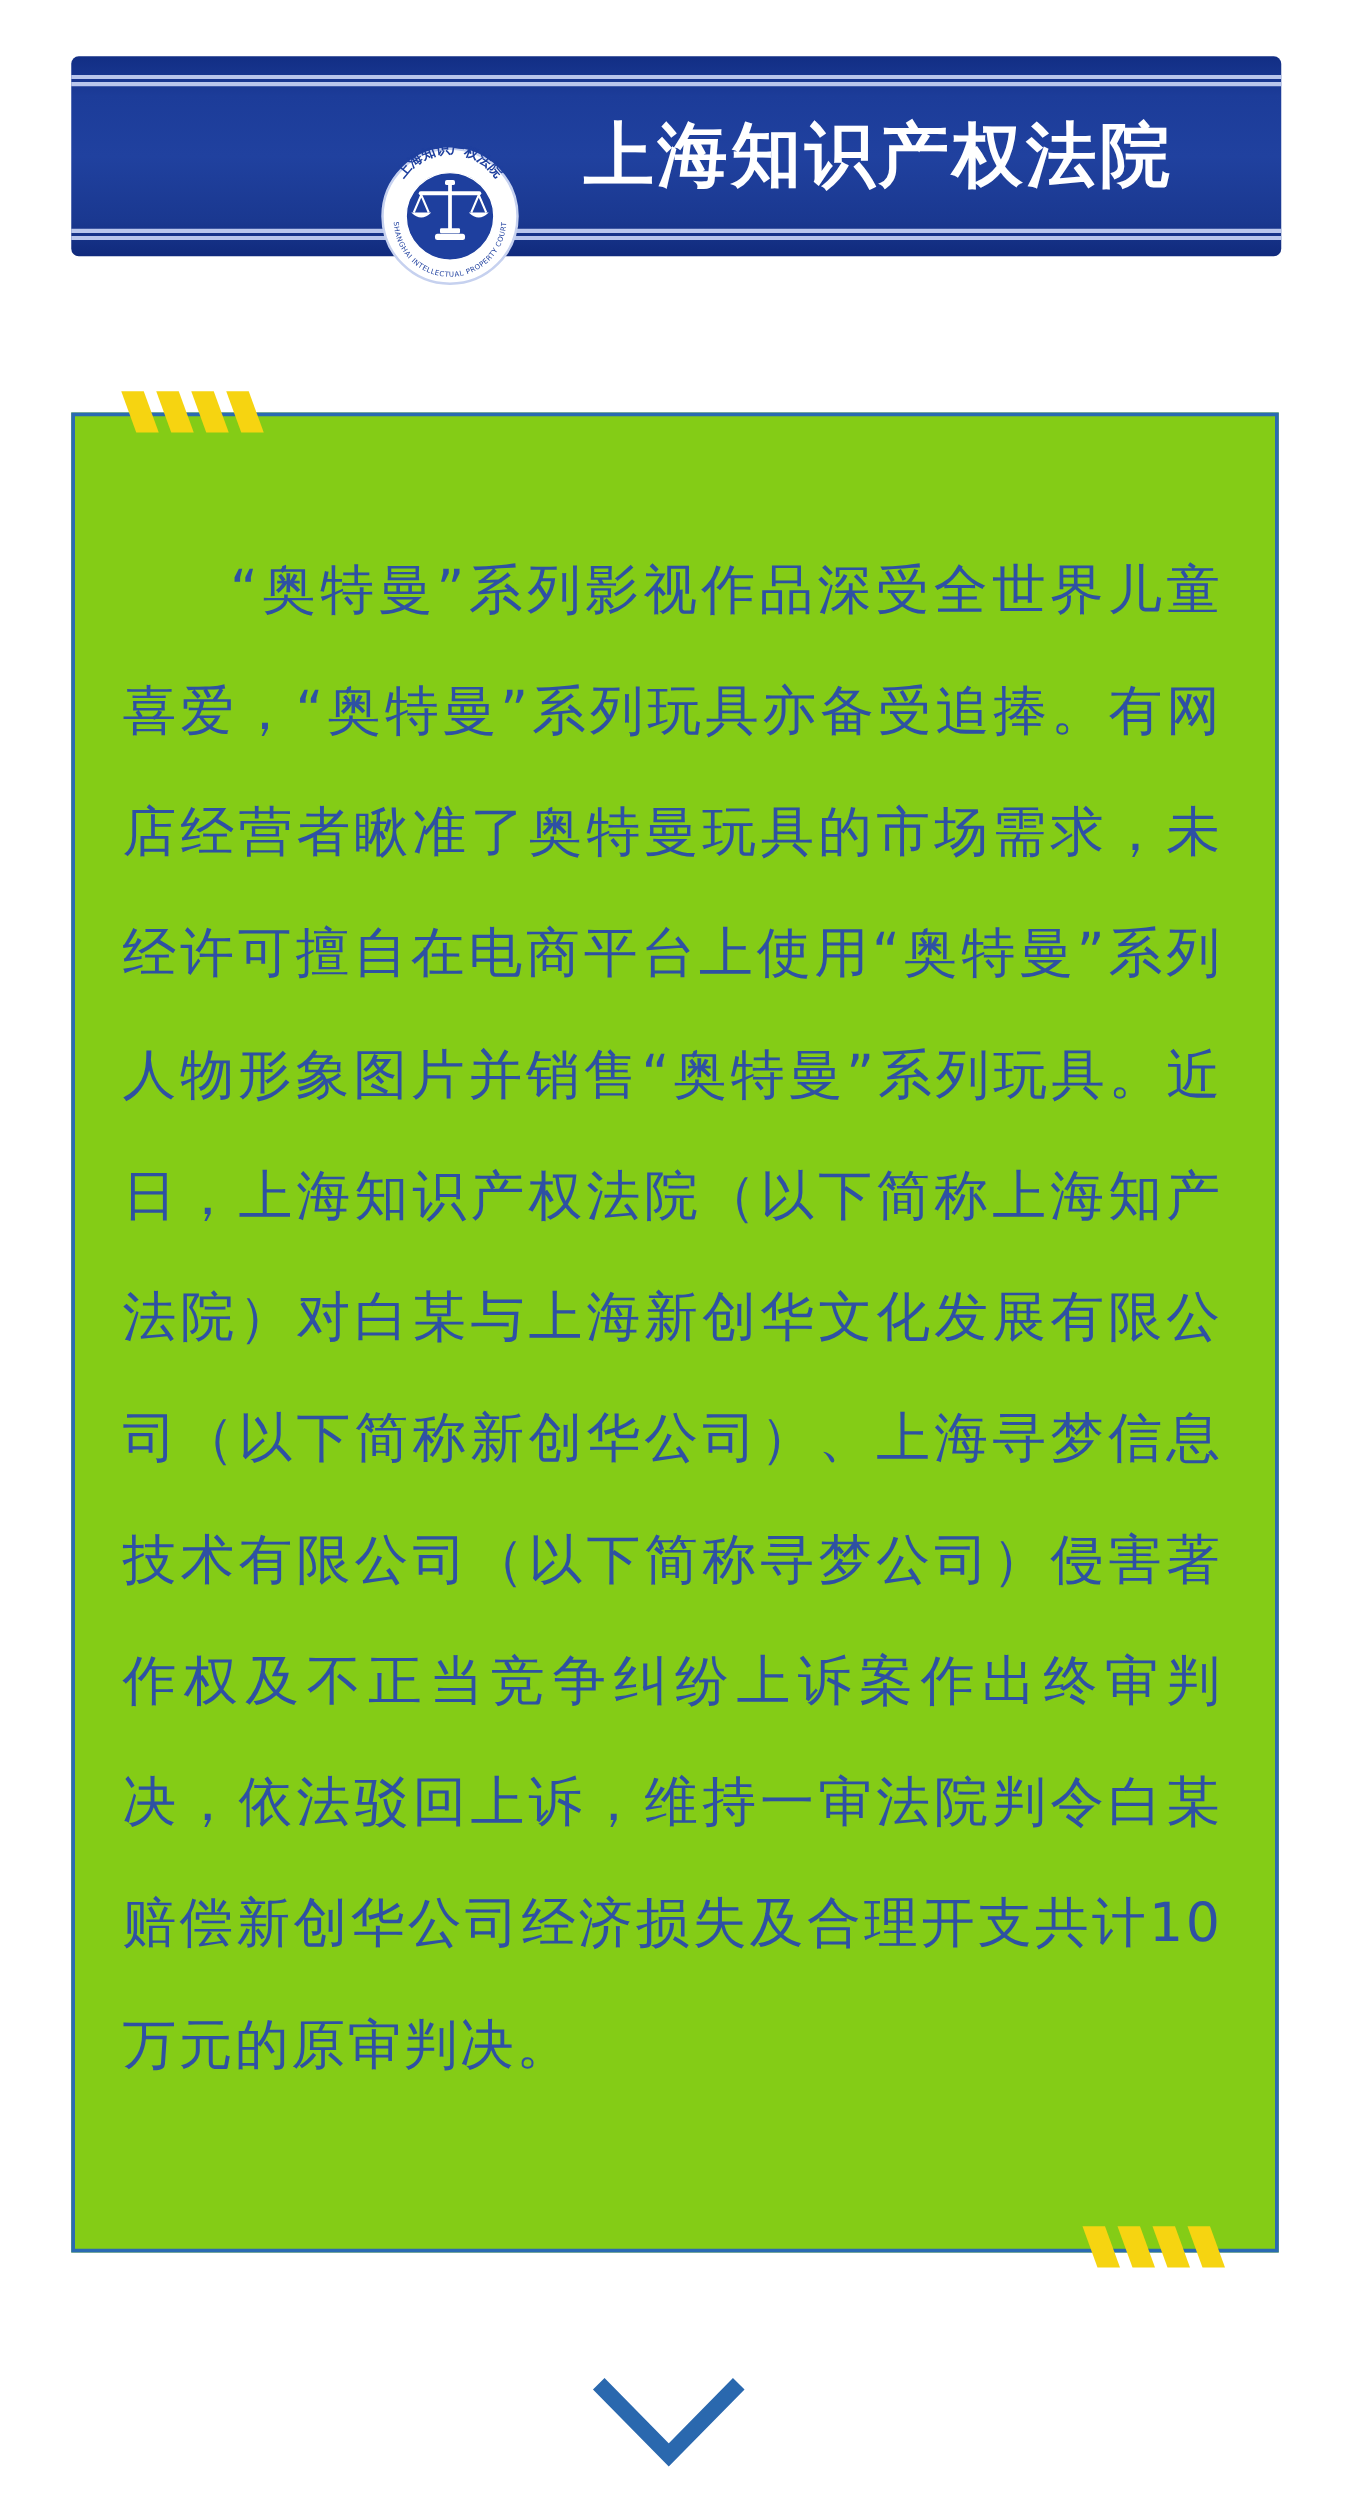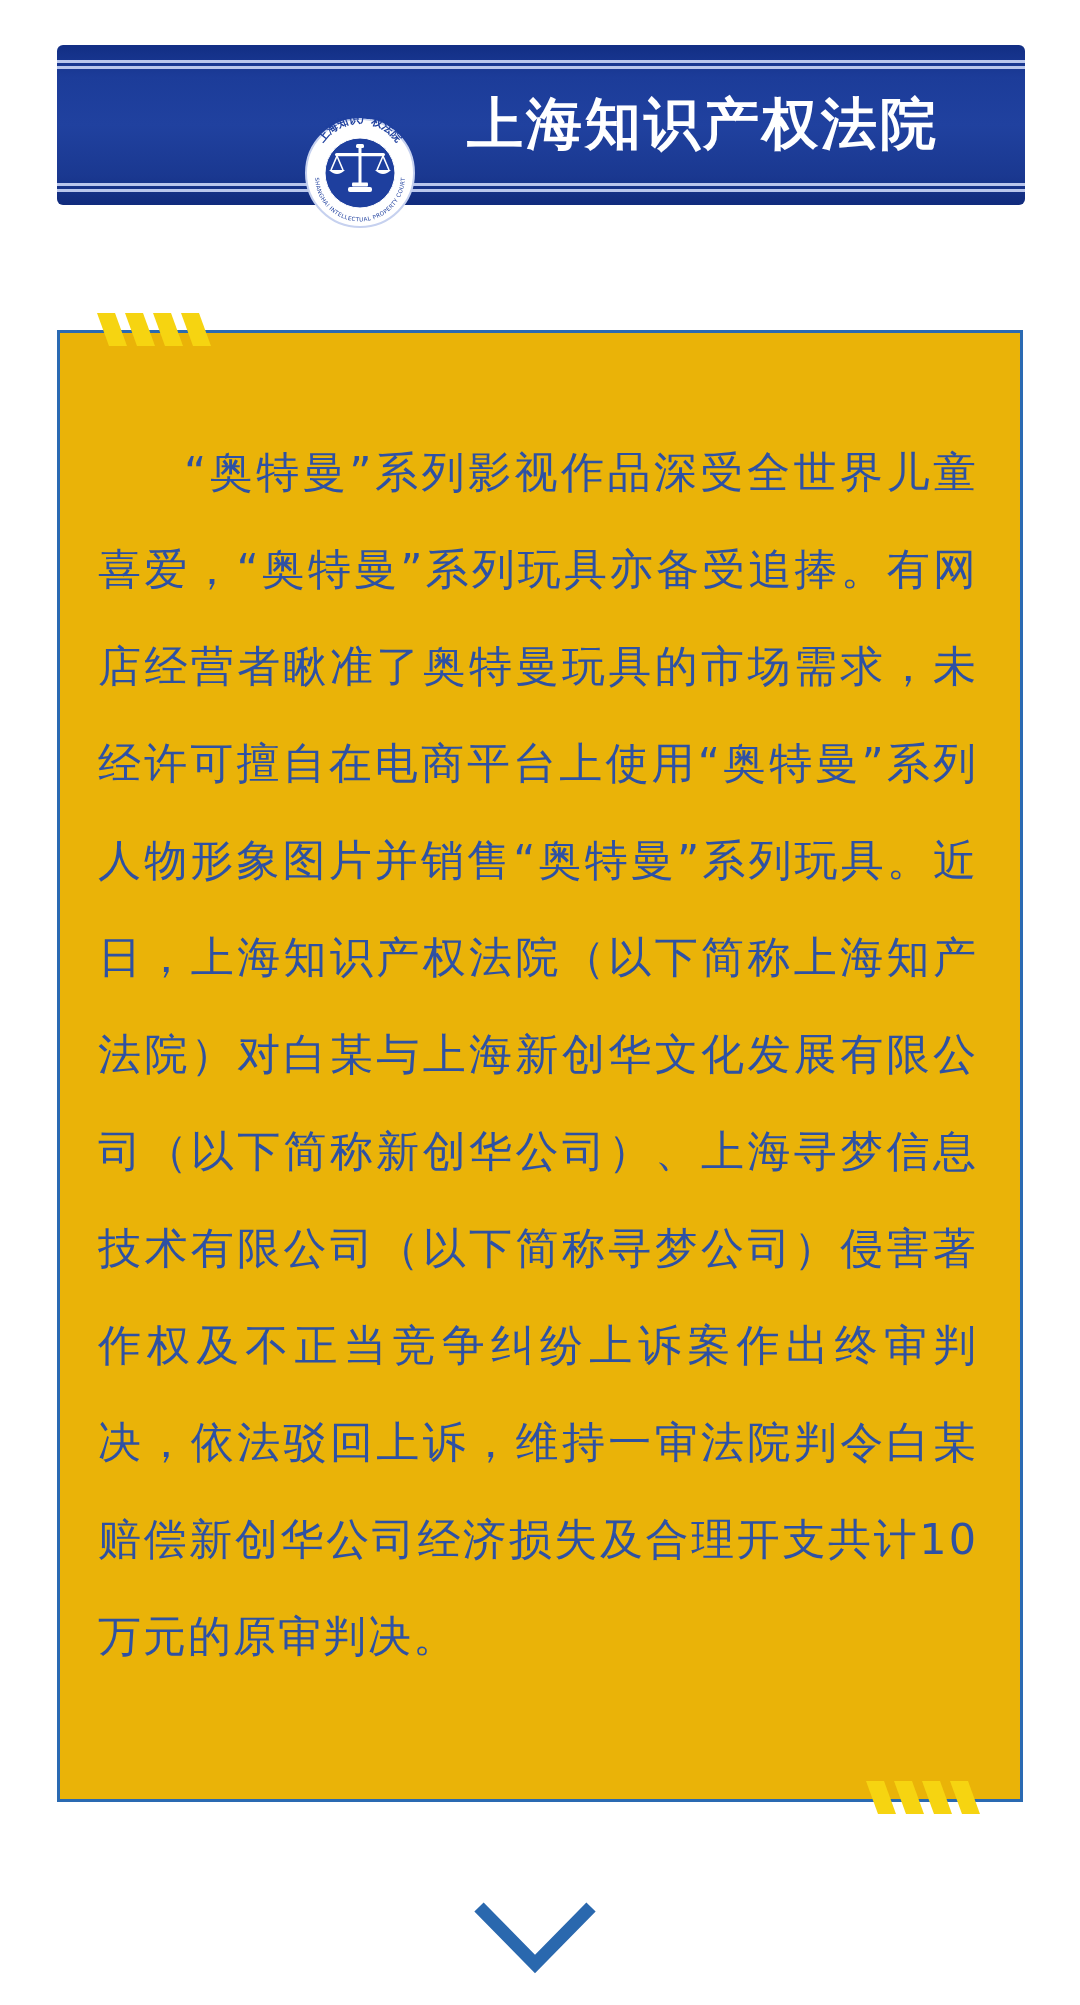--- a/index.html
+++ b/index.html
@@ -26,21 +26,21 @@
   .stripe.top{top:15px;}
   .stripe.bottom{bottom:13px;}
   .logo{position:absolute;left:247px;top:72px;width:112px;height:112px;}
   .banner-title{
     position:absolute;left:410px;top:0;height:100%;display:flex;align-items:center;
     color:var(--title);font-size:56px;font-weight:bold;letter-spacing:3px;white-space:nowrap;
   }
   
   .card{
     position:absolute;left:57px;top:330px;width:966px;height:1472px;
-    background:#eab308;border:3px solid var(--box-border);
+    background:#84cc16;border:3px solid var(--box-border);
   }
   .para{
     position:absolute;left:38px;right:42px;top:48px;
     color:var(--text);font-size:43px;line-height:97px;letter-spacing:2px;
     text-align:justify;text-justify:inter-character;text-indent:86px;
   }
   .slashes{position:absolute;display:flex;gap:10px;}
   .slashes.top-left{left:43px;top:-20px;}
   .slashes.bottom-right{right:46px;bottom:-15px;}
   .slash{width:18px;height:33px;background:var(--slash);transform:skewX(20deg);}

